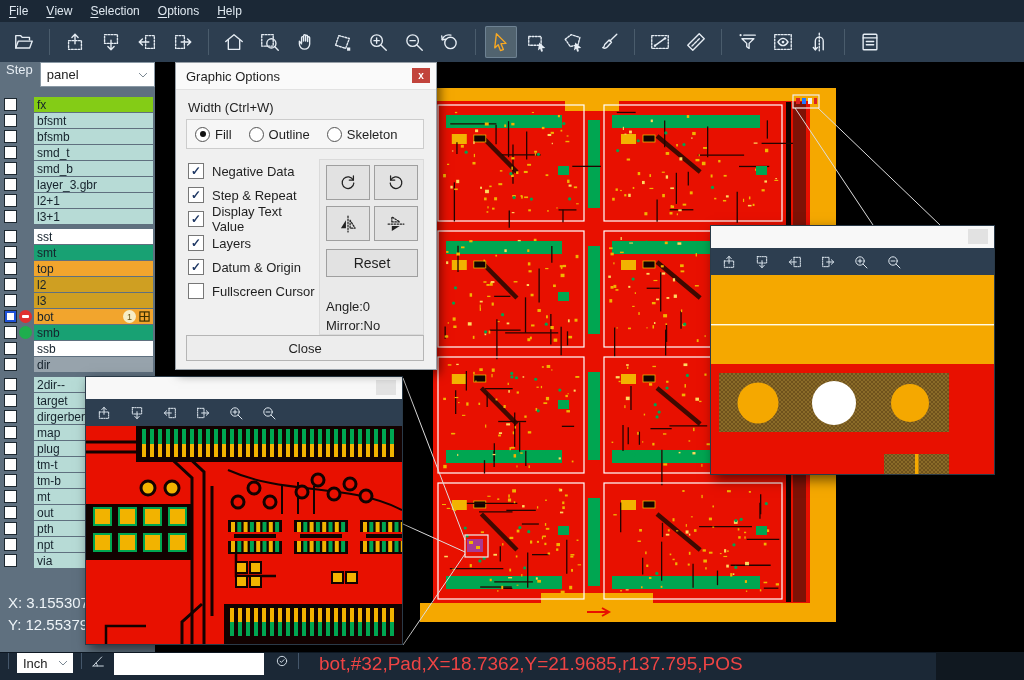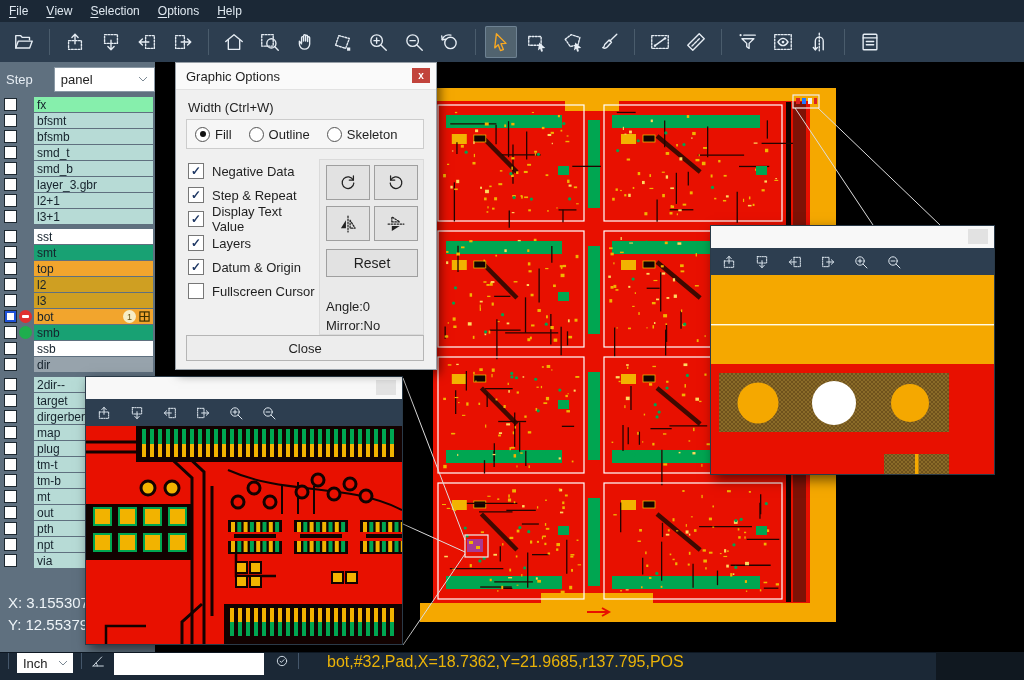--- a/index.html
+++ b/index.html
@@ -13,21 +13,21 @@
   
   .toolbar{position:absolute;left:0;top:22px;width:1024px;height:40px;background:#2d3e50;
            display:flex;align-items:center;padding-left:6px;box-sizing:border-box;z-index:40;color:#e6edf4;}
   .tbtn{width:32px;height:32px;display:flex;align-items:center;justify-content:center;margin:0 2px;border-radius:2px;}
   .tbtn svg{width:22px;height:22px;}
   .tbtn.active{background:#51636f;box-shadow:0 0 0 1px #6e8293 inset;}
   [data-name="select-cursor-button"]{color:#f7a823;}
   .tb-divider{width:1px;height:26px;background:#4a5c6c;margin:0 7px;flex:none;}
   
   .sidebar{position:absolute;left:0;top:62px;width:155px;height:590px;background:#5f707f;z-index:10;}
-  .step-row{height:34px;display:flex;align-items:center;padding-left:6px;color:#e6edf3;font-size:13px;gap:21px;}
+  .step-row{height:34px;display:flex;padding-left:6px;color:#e6edf3;font-size:13px;gap:7px;}
   .step-select{width:106px;height:23px;background:#fff;border:1px solid #8a99a5;display:flex;align-items:center;
                justify-content:space-between;padding:0 3px 0 6px;font-size:13px;color:#222;}
   .step-select svg{width:13px;height:13px;color:#7a8893;}
   .layers{padding-top:1px;}
   .lrow{display:flex;align-items:center;height:15px;margin-bottom:1px;}
   .lrow.gap{margin-top:5px;}
   .cbx{width:11px;height:11px;background:#fff;border:1px solid #1d2830;margin-left:4px;flex:none;position:relative;}
   .cbx.checked{background:#1f52d8;}
   .cbx.checked::after{content:"";position:absolute;left:2px;top:2px;width:7px;height:7px;background:#fff;}
   .ind{width:17px;display:flex;justify-content:center;align-items:center;flex:none;}
@@ -83,21 +83,21 @@
   
   .statusbar{position:absolute;left:0;top:652px;width:936px;height:28px;background:#1b2836;display:flex;
              z-index:40;border-top:1px solid #0d1722;box-sizing:border-box;}
   .sb-divider{width:1px;height:16px;background:#44566a;margin:0 8px;flex:none;}
   .unit-select{width:48px;height:20px;background:#fff;display:flex;align-items:center;justify-content:space-between;
                padding:0 2px 0 6px;font-size:13px;color:#222;flex:none;}
   .unit-select svg{width:12px;height:12px;color:#7a8893;}
   .sbicon{display:flex;color:#cdd7e0;}
   .sbicon svg{width:16px;height:16px;}
   .cmd-input{width:146px;height:20px;border:none;background:#fff;margin-left:8px;outline:none;font-family:inherit;}
-  .sb-msg{color:#eab308;font-size:16px;margin-left:20px;white-space:nowrap;}
+  .sb-msg{color:#ef4444;font-size:19px;margin-left:12px;white-space:nowrap;}
 </style>
 </head>
 <body>
 
 <div id="app" data-name="cam-application-window">
 
   <div class="menubar" data-name="menu-bar">
       <div class="menu-item" data-name="menu-file"><u>F</u>ile</div>
       <div class="menu-item" data-name="menu-view"><u>V</u>iew</div>
       <div class="menu-item" data-name="menu-selection"><u>S</u>election</div>
@@ -260,21 +260,21 @@
             <svg viewBox="0 0 24 24" fill="none" stroke="currentColor" stroke-width="1.5" stroke-linecap="round" stroke-linejoin="round">
               <path d="M6.5 9.5l5.5 5.5 5.5-5.5"></path>
             </svg>
           </span>
       </div>
     </div>
     <div class="layers" data-name="layer-list">
         <div class="lrow" data-name="layer-row-fx">
           <span class="cbx" data-name="layer-checkbox"></span>
           <span class="ind" data-name="layer-indicator"></span>
-          <span class="chip" data-name="layer-label" style="background: #86efac;">
+          <span class="chip" data-name="layer-label" style="background: #84cc16;">
             <span>fx</span>
           </span>
         </div>
         <div class="lrow" data-name="layer-row-bfsmt">
           <span class="cbx" data-name="layer-checkbox"></span>
           <span class="ind" data-name="layer-indicator"></span>
           <span class="chip" data-name="layer-label" style="background: rgb(183, 219, 214);">
             <span>bfsmt</span>
           </span>
         </div>

